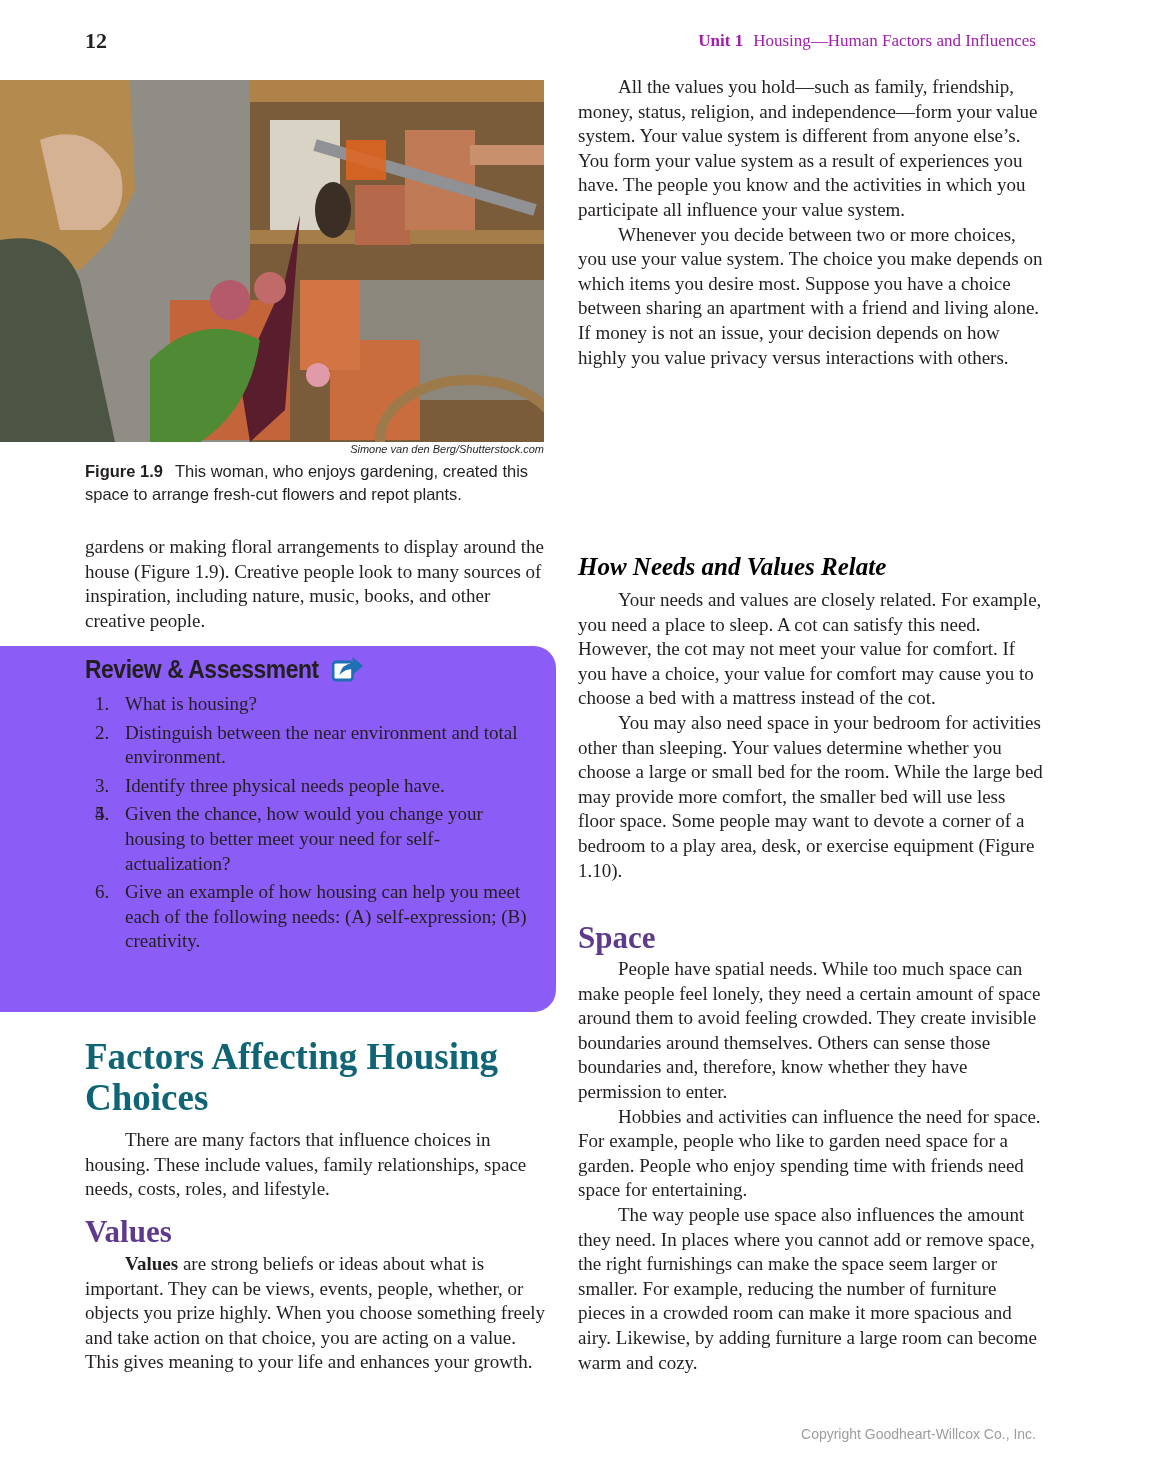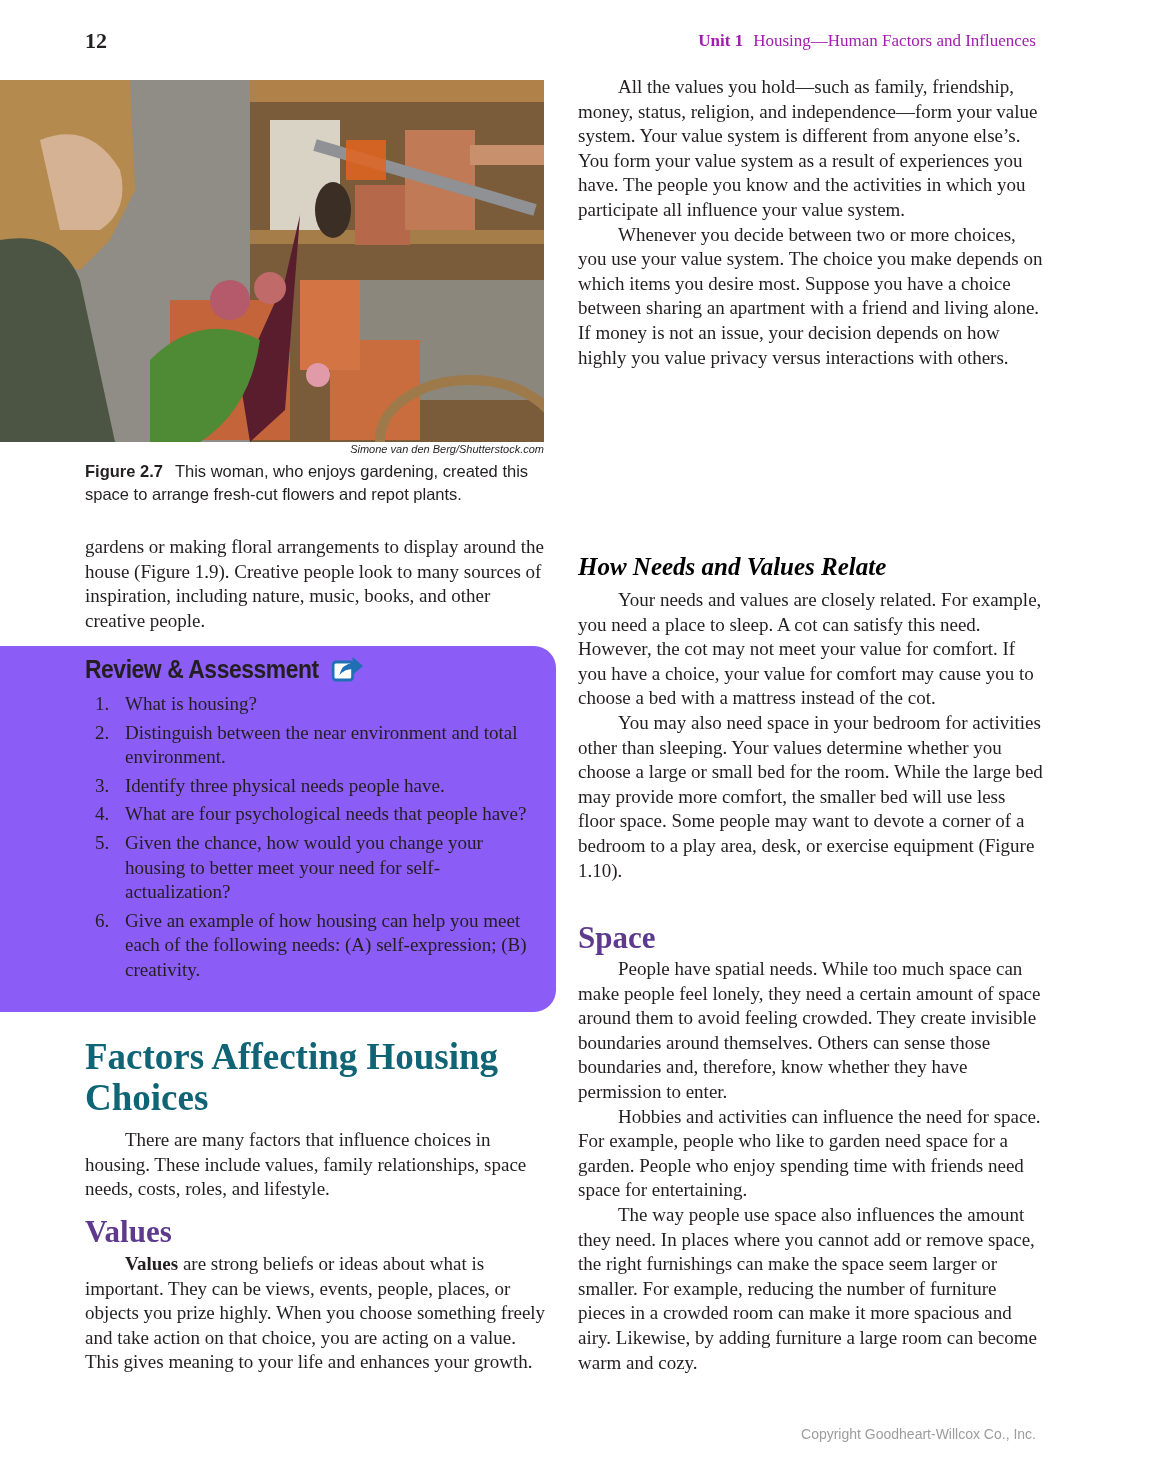--- a/index.html
+++ b/index.html
@@ -81,55 +81,55 @@
     <path d="M0 160 Q60 150 80 200 L115 362 L0 362 Z" fill="#4c5443"></path>
     <path d="M300 135 L285 330 L250 362 L240 300 L285 200 Z" fill="#5a1d2e"></path>
     <path d="M150 280 Q200 230 260 260 Q250 330 200 362 L150 362 Z" fill="#4f8a35"></path>
     <circle cx="230" cy="220" r="20" fill="#b45a6a"></circle>
     <circle cx="270" cy="208" r="16" fill="#c06a6a"></circle>
     <circle cx="318" cy="295" r="12" fill="#e19aa8"></circle>
   </svg>
 </div>
 <div class="credit">Simone van den Berg/Shutterstock.com</div>
 <div class="caption">
-  <span class="fig">Figure 2.7</span><span>This woman, who enjoys gardening, created this space to arrange fresh-cut flowers and repot plants.</span>
+  <span class="fig">Figure 1.9</span><span>This woman, who enjoys gardening, created this space to arrange fresh-cut flowers and repot plants.</span>
 </div>
 
 <div class="col-left-text body-text">
   <p>gardens or making floral arrangements to display around the house (Figure 1.9). Creative people look to many sources of inspiration, including nature, music, books, and other creative people.</p>
 </div>
 
 <div class="review">
   <div class="review-title">
     <span>Review &amp; Assessment</span>
     <span class="review-icon">
       <svg width="38" height="28" viewBox="0 0 38 28">
         <rect x="2" y="8" width="22" height="18" rx="3" fill="#ffffff" stroke="#1f6fb4" stroke-width="3"></rect>
         <path d="M9 21 Q12 10 24 9 L24 3 L36 12 L24 21 L24 15 Q15 15 9 21 Z" fill="#1f6fb4"></path>
       </svg>
     </span>
   </div>
   <ol class="review-list">
     <li><span class="num">1.</span><span>What is housing?</span></li>
     <li><span class="num">2.</span><span>Distinguish between the near environment and total environment.</span></li>
     <li><span class="num">3.</span><span>Identify three physical needs people have.</span></li>
-    <li><span class="num">4.</span><span>What are four psychological needs that people have?</span></li>
+    <li><span class="num">4.</span></li>
     <li><span class="num">5.</span><span>Given the chance, how would you change your housing to better meet your need for self-actualization?</span></li>
     <li><span class="num">6.</span><span>Give an example of how housing can help you meet each of the following needs: (A) self-expression; (B) creativity.</span></li>
   </ol>
 </div>
 
 <h1 class="section-head" style="margin:0">Factors Affecting Housing Choices</h1>
 <div class="intro body-text">
   <p class="indent">There are many factors that influence choices in housing. These include values, family relationships, space needs, costs, roles, and lifestyle.</p>
 </div>
 
 <h2 class="values-head" style="margin:0">Values</h2>
 <div class="values-text body-text">
-  <p class="indent"><b>Values</b><span> are strong beliefs or ideas about what is important. They can be views, events, people, places, or objects you prize highly. When you choose something freely and take action on that choice, you are acting on a value. This gives meaning to your life and enhances your growth.</span></p>
+  <p class="indent"><b>Values</b><span> are strong beliefs or ideas about what is important. They can be views, events, people, whether, or objects you prize highly. When you choose something freely and take action on that choice, you are acting on a value. This gives meaning to your life and enhances your growth.</span></p>
 </div>
 
 <div class="col-right right-1 body-text">
   <p class="indent">All the values you hold—such as family, friendship, money, status, religion, and independence—form your value system. Your value system is different from anyone else’s. You form your value system as a result of experiences you have. The people you know and the activities in which you participate all influence your value system.</p>
   <p class="indent">Whenever you decide between two or more choices, you use your value system. The choice you make depends on which items you desire most. Suppose you have a choice between sharing an apartment with a friend and living alone. If money is not an issue, your decision depends on how highly you value privacy versus interactions with others.</p>
 </div>
 
 <h3 class="subhead-blue" style="margin:0">How Needs and Values Relate</h3>
 <div class="col-right right-2 body-text">
   <p class="indent">Your needs and values are closely related. For example, you need a place to sleep. A cot can satisfy this need. However, the cot may not meet your value for comfort. If you have a choice, your value for comfort may cause you to choose a bed with a mattress instead of the cot.</p>

